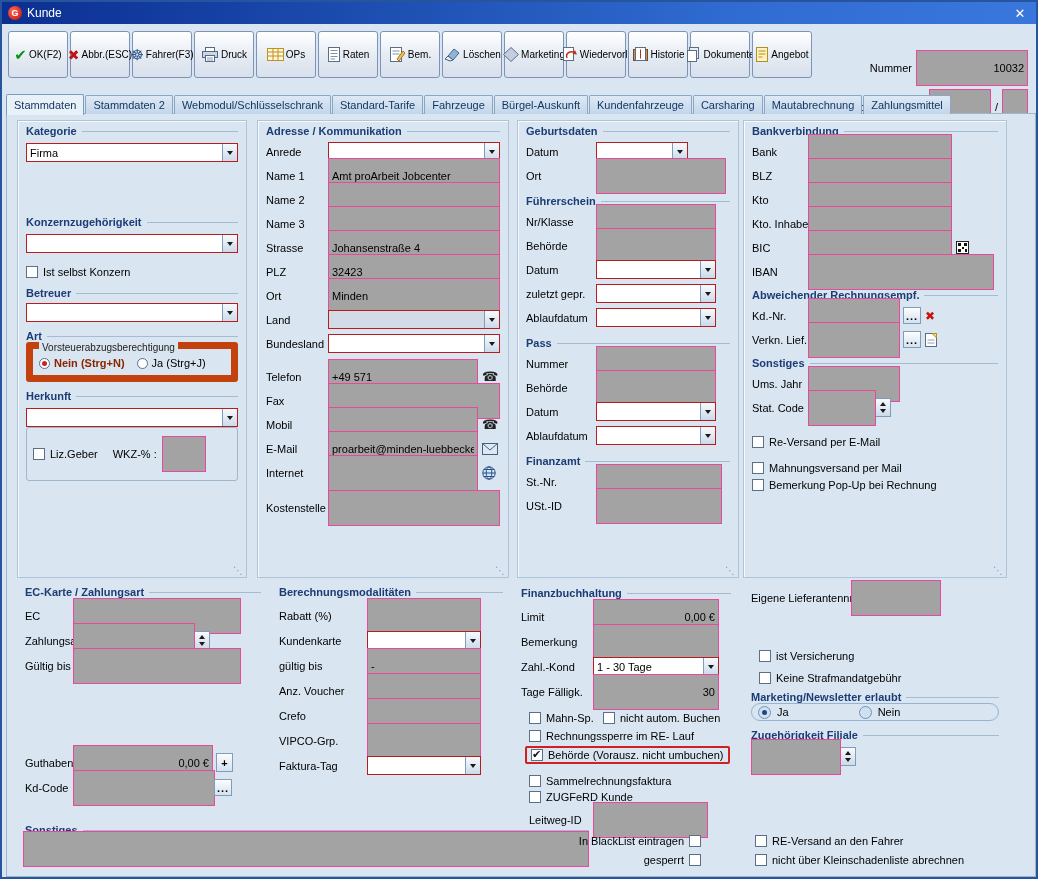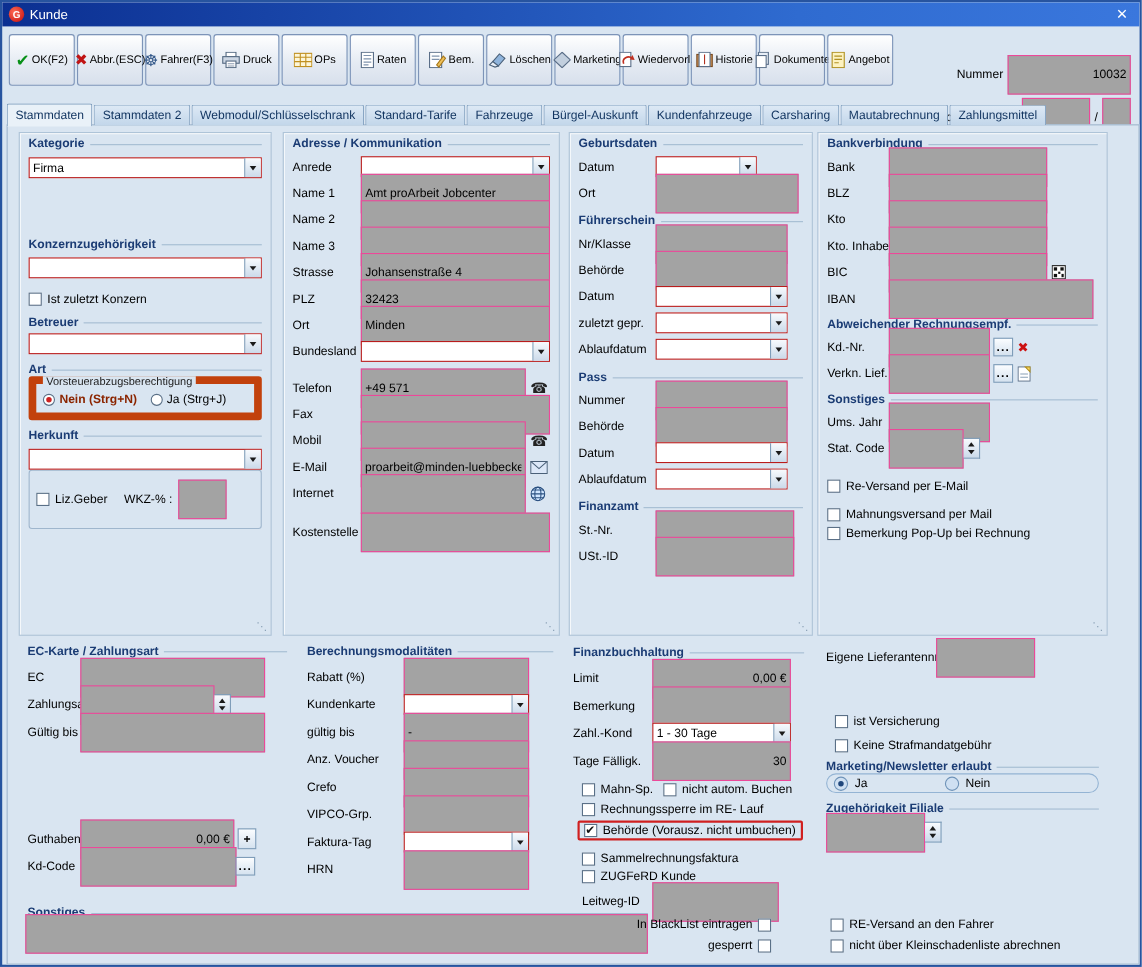--- a/index.html
+++ b/index.html
@@ -252,21 +252,21 @@
           <span>Konzernzugehörigkeit</span>
         </div>
       <div class="prow mt6">
         <div class="sel fx">
           <span class="sval"></span>
           <span class="sbtn" actable="true"></span>
         </div>
       </div>
       <div class="cbrow mt12">
         <span class="cb"></span>
-        <span>Ist zuletzt Konzern</span>
+        <span>Ist selbst Konzern</span>
       </div>
       <div class="gtitle mt8">
           <span>Betreuer</span>
         </div>
       <div class="prow mt4">
         <div class="sel fx">
           <span class="sval"></span>
           <span class="sbtn"></span>
         </div>
       </div>
@@ -327,20 +327,27 @@
         <span class="lbl lb62">Strasse</span>
         <input class="ti fx" value="Johansenstraße 4" style="">
       </div>
       <div class="prow mt5">
         <span class="lbl lb62">PLZ</span>
         <input class="ti fx" value="32423" style="">
       </div>
       <div class="prow mt5">
         <span class="lbl lb62">Ort</span>
         <input class="ti fx" value="Minden" style="">
+      </div>
+      <div class="prow mt5">
+        <span class="lbl lb62">Land</span>
+        <div class="sel dis fx">
+          <span class="sval"></span>
+          <span class="sbtn"></span>
+        </div>
       </div>
       <div class="prow mt5">
         <span class="lbl lb62">Bundesland</span>
         <div class="sel fx">
           <span class="sval"></span>
           <span class="sbtn"></span>
         </div>
       </div>
       <div class="prow mt14">
         <span class="lbl lb62">Telefon</span>
@@ -621,24 +628,20 @@
         <span class="lbl lb88">VIPCO-Grp.</span>
         <input class="ti w114" style="">
       </div>
       <div class="prow mt6">
         <span class="lbl lb88">Faktura-Tag</span>
         <div class="sel w114">
           <span class="sval"></span>
           <span class="sbtn"></span>
         </div>
       </div>
-      <div class="prow mt6">
-        <span class="lbl lb88">HRN</span>
-        <input class="ti w114" style="">
-      </div>
     </div>
 
     <div style="position:absolute;left:506px;top:468px;width:226px">
       <div class="gtitle mt5">
           <span>Finanzbuchhaltung</span>
         </div>
       <div class="prow mt8">
         <span class="lbl lb72">Limit</span>
         <input class="ti num w126" value="0,00 €" style="">
       </div>

